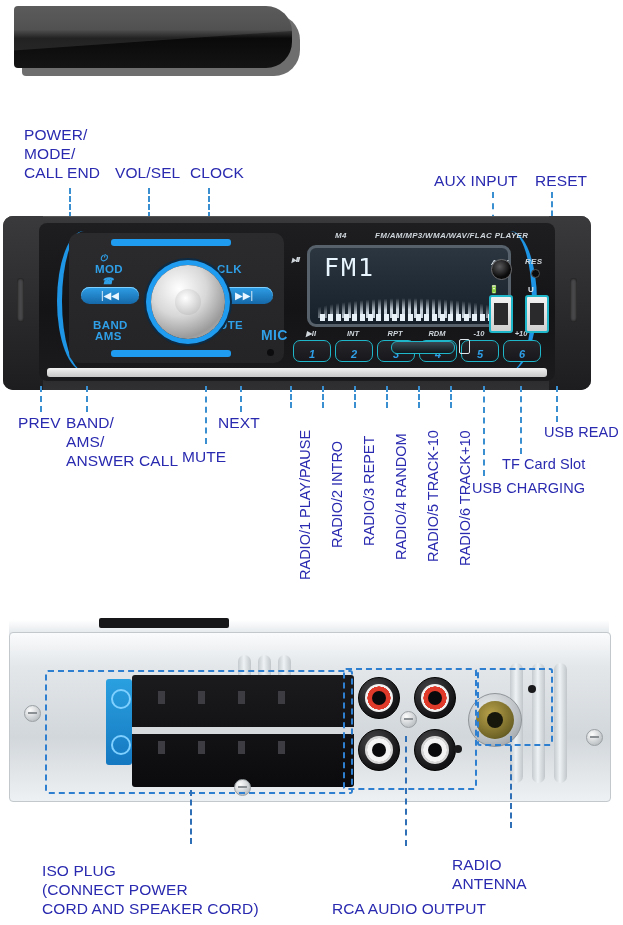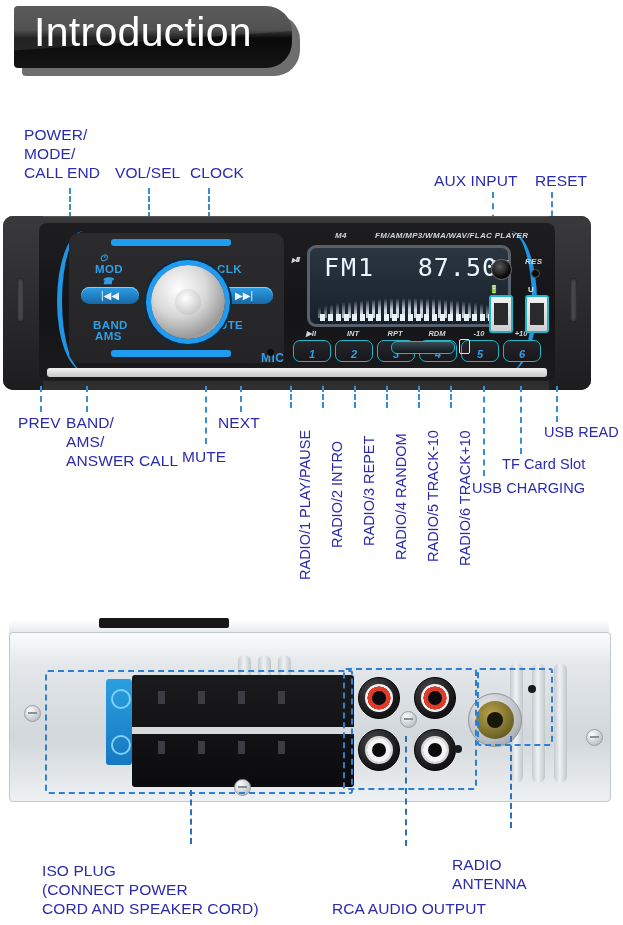--- a/index.html
+++ b/index.html
@@ -141,21 +141,20 @@
   .dashbox{position:absolute;border:2px dashed #2f7fd0;border-radius:3px;}
 </style>
 </head>
 <body>
 
 <div id="banner">
   <div class="shadow"></div>
   <div class="body">
     <div class="gloss"></div>
   </div>
-  <h1>Introduction</h1>
 </div>
 
 <div class="lbl" style="left:24px;top:126px;">POWER/
 MODE/
 CALL END</div>
 <div class="lbl" style="left:115px;top:164px;">VOL/SEL</div>
 <div class="lbl" style="left:190px;top:164px;">CLOCK</div>
 <div class="lbl" style="left:434px;top:172px;">AUX INPUT</div>
 <div class="lbl" style="left:535px;top:172px;">RESET</div>
 
@@ -199,26 +198,25 @@
         <div class="hub"></div>
       </div>
     </div>
 
     <div class="toplbl" style="left:296px;top:8px;">M4</div>
     <div class="toplbl" style="left:336px;top:8px;">FM/AM/MP3/WMA/WAV/FLAC  PLAYER</div>
     <div class="toplbl" style="left:252px;top:30px;font-size:11px;">⏯</div>
 
     <div class="lcd">
       <div class="txt">FM1</div>
-      <div class="freq">87.50</div>
       <div class="eq"></div>
       <div class="eqbar"></div>
     </div>
 
-    <div class="faceLbl" style="left:222px;top:128px;font-size:12px;">MIC</div>
+    <div class="faceLbl" style="left:222px;top:104px;font-size:14px;">MIC</div>
     <div style="position:absolute;left:228px;top:126px;width:7px;height:7px;border-radius:50%;background:#0c0c0e;"></div>
 
     <div class="presetTop" style="left:254px;top:106px;">▶II</div>
     <div class="preset" style="left:254px;top:117px;">
         <b>1</b>
       </div>
 
     <div class="presetTop" style="left:296px;top:106px;">INT</div>
     <div class="preset" style="left:296px;top:117px;">
         <b>2</b>

